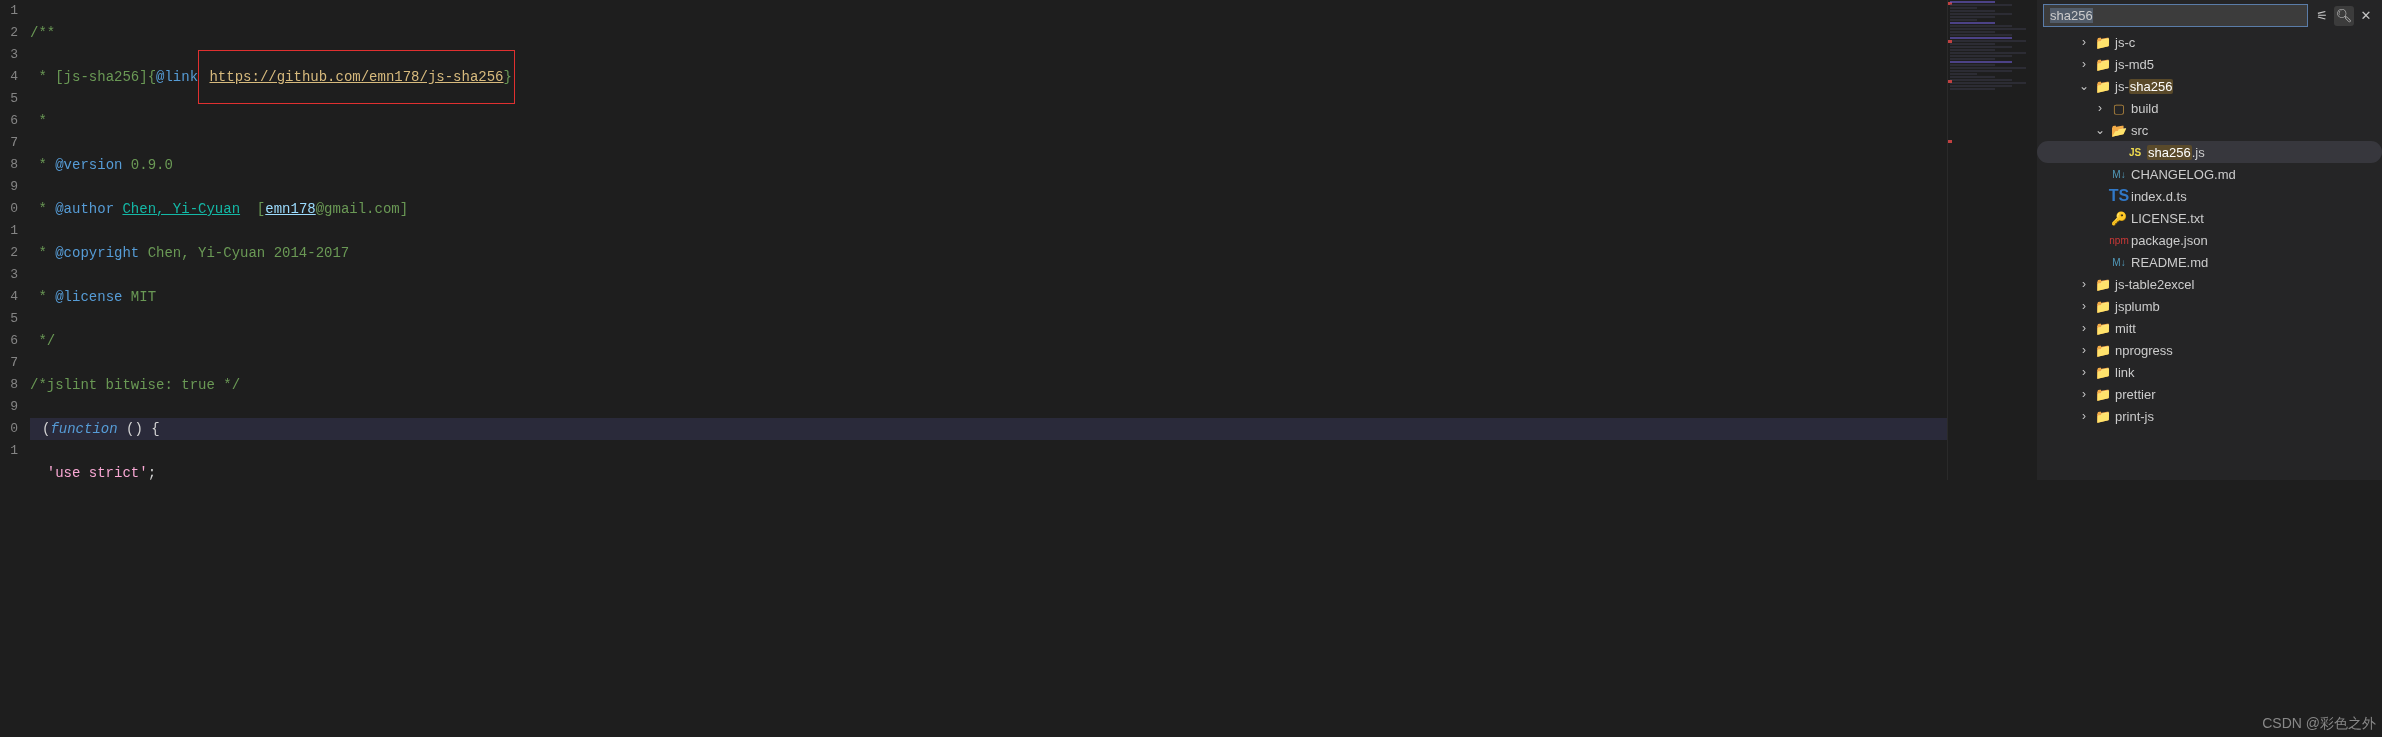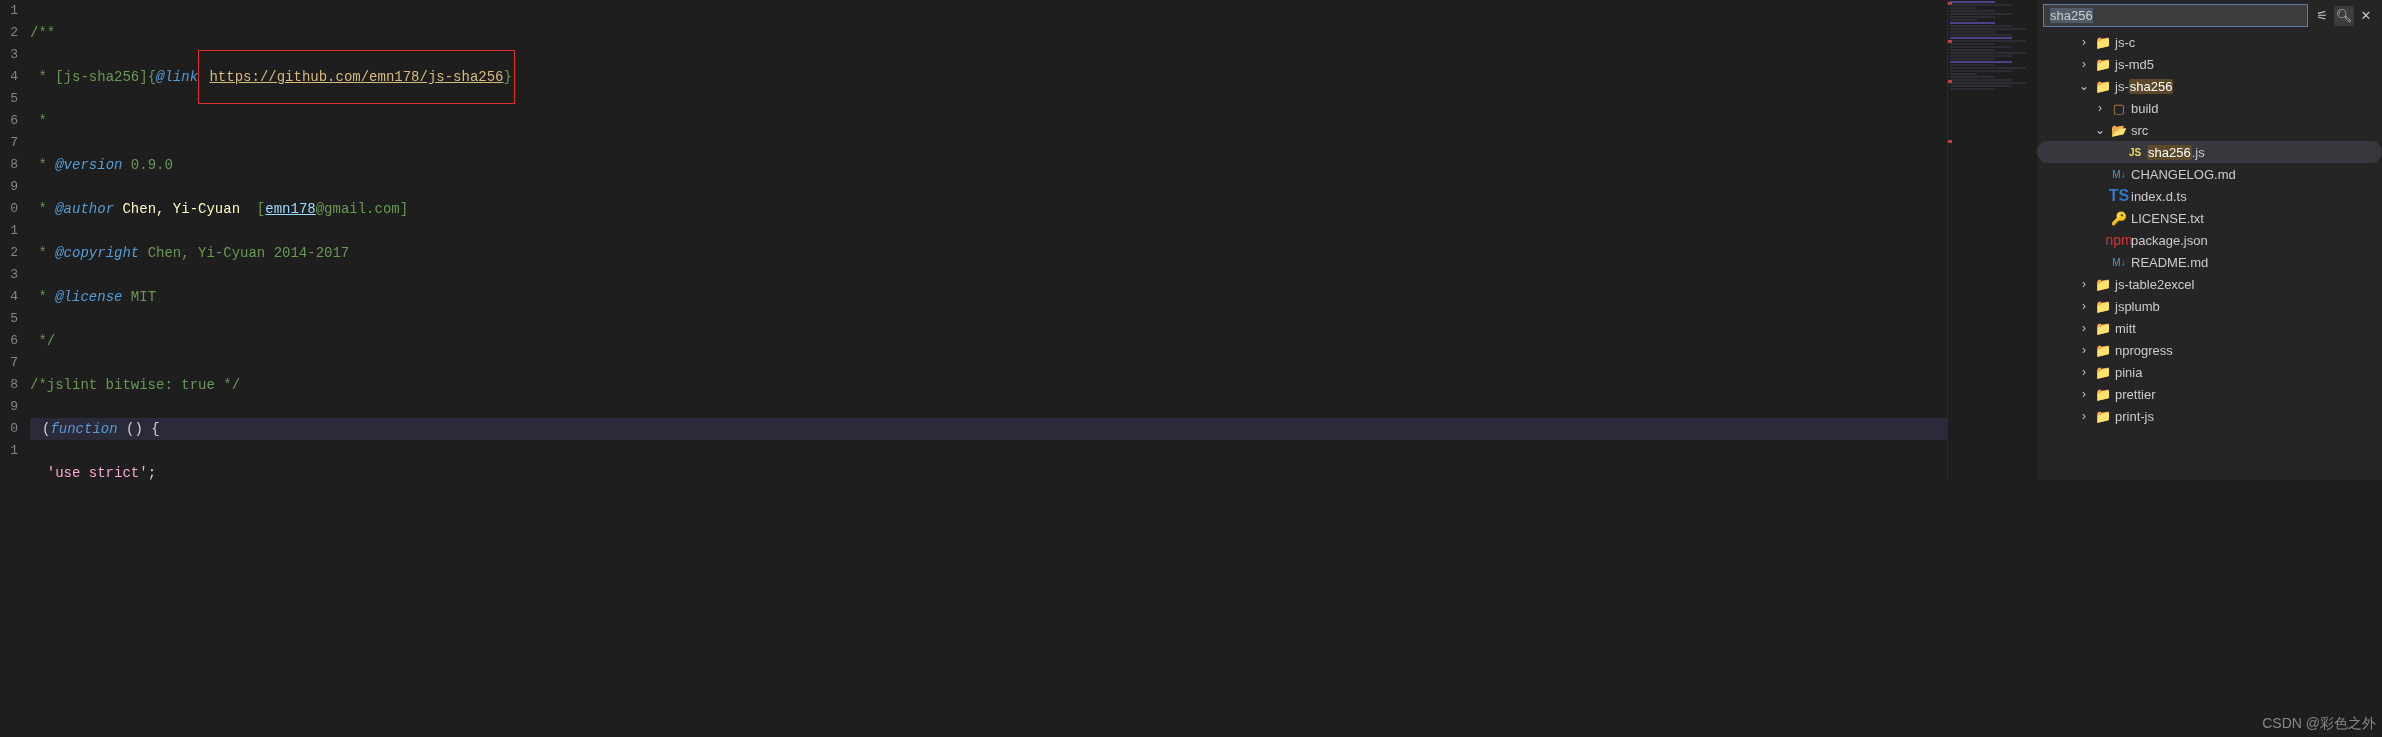--- a/index.html
+++ b/index.html
@@ -117,23 +117,23 @@
 .indent-3 { padding-left: 56px; }
 .indent-4 { padding-left: 72px; border-radius: 11px; }
 
 
 .c-comment { color: #6a9955; }
 .c-keyword { color: #569cd6; font-style: italic; }
 .c-tag { color: #569cd6; }
 .c-string { color: #f9a8d4; }
 .c-var { color: #9cdcfe; }
 .c-link { color: #d7ba7d; text-decoration: underline; }
-.c-author { color: #fef9c3; }
+.c-author { color: #14b8a6; text-decoration: underline; }
 .c-email { color: #9cdcfe; text-decoration: underline; }
-.c-italic { font-style: italic; }
+.c-italic { }
 .redbox { border: 1px solid #e03030; padding: 18px 2px; }
 .current-line { background: #2a2a3a; padding-left: 12px; }
 
 .watermark {
   position: absolute;
   bottom: 4px;
   right: 6px;
   color: #888;
   font-size: 14px;
   font-family: sans-serif;
@@ -296,21 +296,21 @@
       <div class="tree-item indent-3">
         <span class="chevron"></span>
         <span class="file-icon">
           <span style="color:#d4b74c">🔑</span>
         </span>
         <span class="tree-label">LICENSE.txt</span>
       </div>
       <div class="tree-item indent-3">
         <span class="chevron"></span>
         <span class="file-icon">
-          <span style="color:#cb3837;font-size:14px">npm</span>
+          <span style="color:#cb3837;font-size:10px">npm</span>
         </span>
         <span class="tree-label">package.json</span>
       </div>
       <div class="tree-item indent-3">
         <span class="chevron"></span>
         <span class="file-icon">
           <span style="color:#519aba;font-size:10px">M↓</span>
         </span>
         <span class="tree-label">README.md</span>
       </div>
@@ -340,21 +340,21 @@
         <span class="file-icon">
           <span class="folder-icon">📁</span>
         </span>
         <span class="tree-label">nprogress</span>
       </div>
       <div class="tree-item indent-2">
         <span class="chevron">›</span>
         <span class="file-icon">
           <span class="folder-icon">📁</span>
         </span>
-        <span class="tree-label">pinia</span>
+        <span class="tree-label">link</span>
       </div>
       <div class="tree-item indent-2">
         <span class="chevron">›</span>
         <span class="file-icon">
           <span class="folder-icon">📁</span>
         </span>
         <span class="tree-label">prettier</span>
       </div>
       <div class="tree-item indent-2">
         <span class="chevron">›</span>

